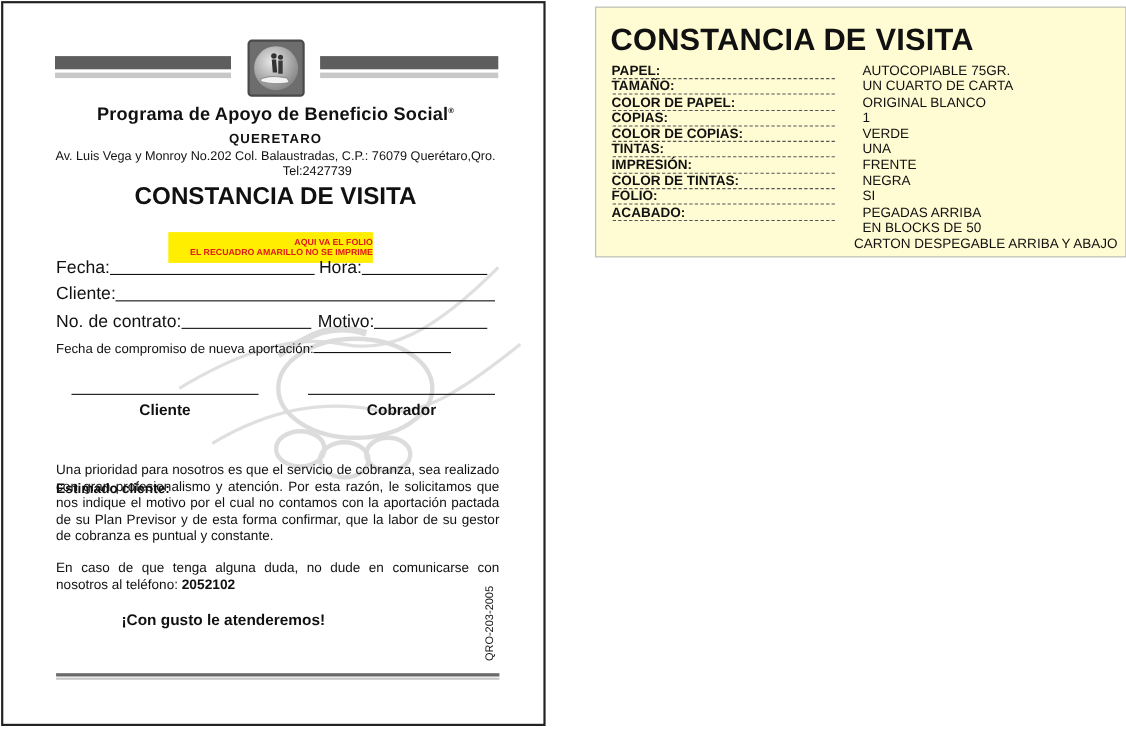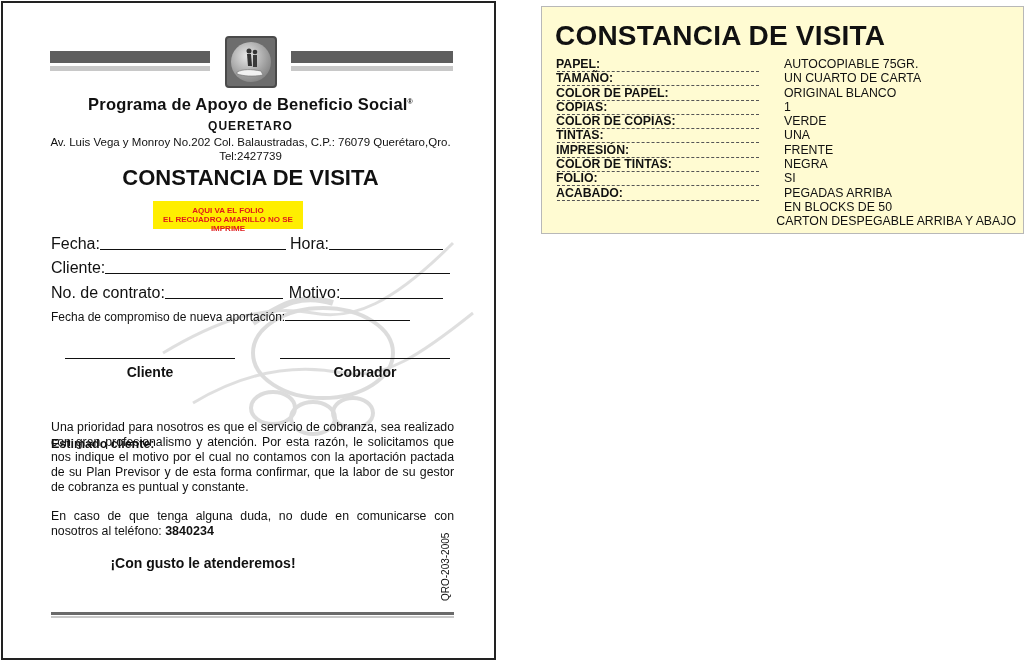--- a/index.html
+++ b/index.html
@@ -30,26 +30,26 @@
     background:radial-gradient(circle at 40% 35%, #e8e8e8, #9a9a9a 60%, #6a6a6a);
     position:relative; overflow:hidden;
   }
   .org {
     position:absolute; left:0; width:495px; text-align:center;
   }
   .org-name { top:92px; font-size:16.5px; font-weight:bold; letter-spacing:0.2px; }
   .org-name sup { font-size:7px; }
   .org-city { top:116px; font-size:12px; font-weight:bold; letter-spacing:1px; }
   .org-addr { top:133px; font-size:11.5px; }
-  .org-tel { top:147px; font-size:11.5px; }
+  .org-tel { top:147px; font-size:11.5px;padding-left:38px; }
   .doc-title { top:162px; font-size:22px; font-weight:bold; }
   .folio-box {
-    position:absolute; left:150px; top:198px; width:150px; height:28px;
+    position:absolute; left:150px; top:208px; width:186px; height:28px;
     background:#ffee00; color:#e01a1a; font-size:8px; font-weight:bold;
-    text-align:center; line-height:9px; padding-top:5px; box-sizing:border-box;
+    text-align:right; line-height:9px; padding-top:5px; box-sizing:border-box;
   }
   .field-row { position:absolute; left:48px; font-size:16px; display:flex; align-items:flex-end; }
   .field-row .line { border-bottom:1.5px solid #111; height:1px; margin-bottom:3px; }
   .small-row { font-size:12px; }
   .sig-line { position:absolute; top:355px; height:0; border-top:1.5px solid #111; }
   .sig-label { position:absolute; top:361px; font-size:14px; font-weight:bold; text-align:center; }
   .greeting { position:absolute; left:48px; top:387px; font-size:12.5px; font-weight:bold;margin-top:47px; }
   .para {
     position:absolute; left:48px; width:403px; font-size:12.3px; line-height:15px;
     text-align:justify;
@@ -142,21 +142,21 @@
   </div>
 
   <div class="sig-line" style="left:62px; width:170px;"></div>
   <div class="sig-line" style="left:277px; width:170px;"></div>
   <div class="sig-label" style="left:62px; width:170px;">Cliente</div>
   <div class="sig-label" style="left:277px; width:170px;">Cobrador</div>
 
   <div class="greeting">Estimado cliente:</div>
   <div class="para para1">Una prioridad para nosotros es que el servicio  de cobranza, sea realizado con gran profesionalismo y atención. Por esta razón, le solicitamos que nos indique el motivo por el cual no contamos con la aportación pactada de su Plan Previsor y de esta forma confirmar, que la labor de su gestor de cobranza es puntual y constante.</div>
   <div class="para para2">
-    <span>En caso de que tenga alguna duda, no dude en comunicarse con nosotros al teléfono: </span><b>3840234</b>
+    <span>En caso de que tenga alguna duda, no dude en comunicarse con nosotros al teléfono: </span><b>2052102</b>
   </div>
   <div class="closing">¡Con gusto le atenderemos!</div>
   <div class="code">QRO-203-2005</div>
   <div class="foot-bar"></div>
   <div class="foot-bar2"></div>
 </div>
 
 <div class="spec">
   <div class="spec-title">CONSTANCIA DE VISITA</div>
   <div class="spec-rows">

